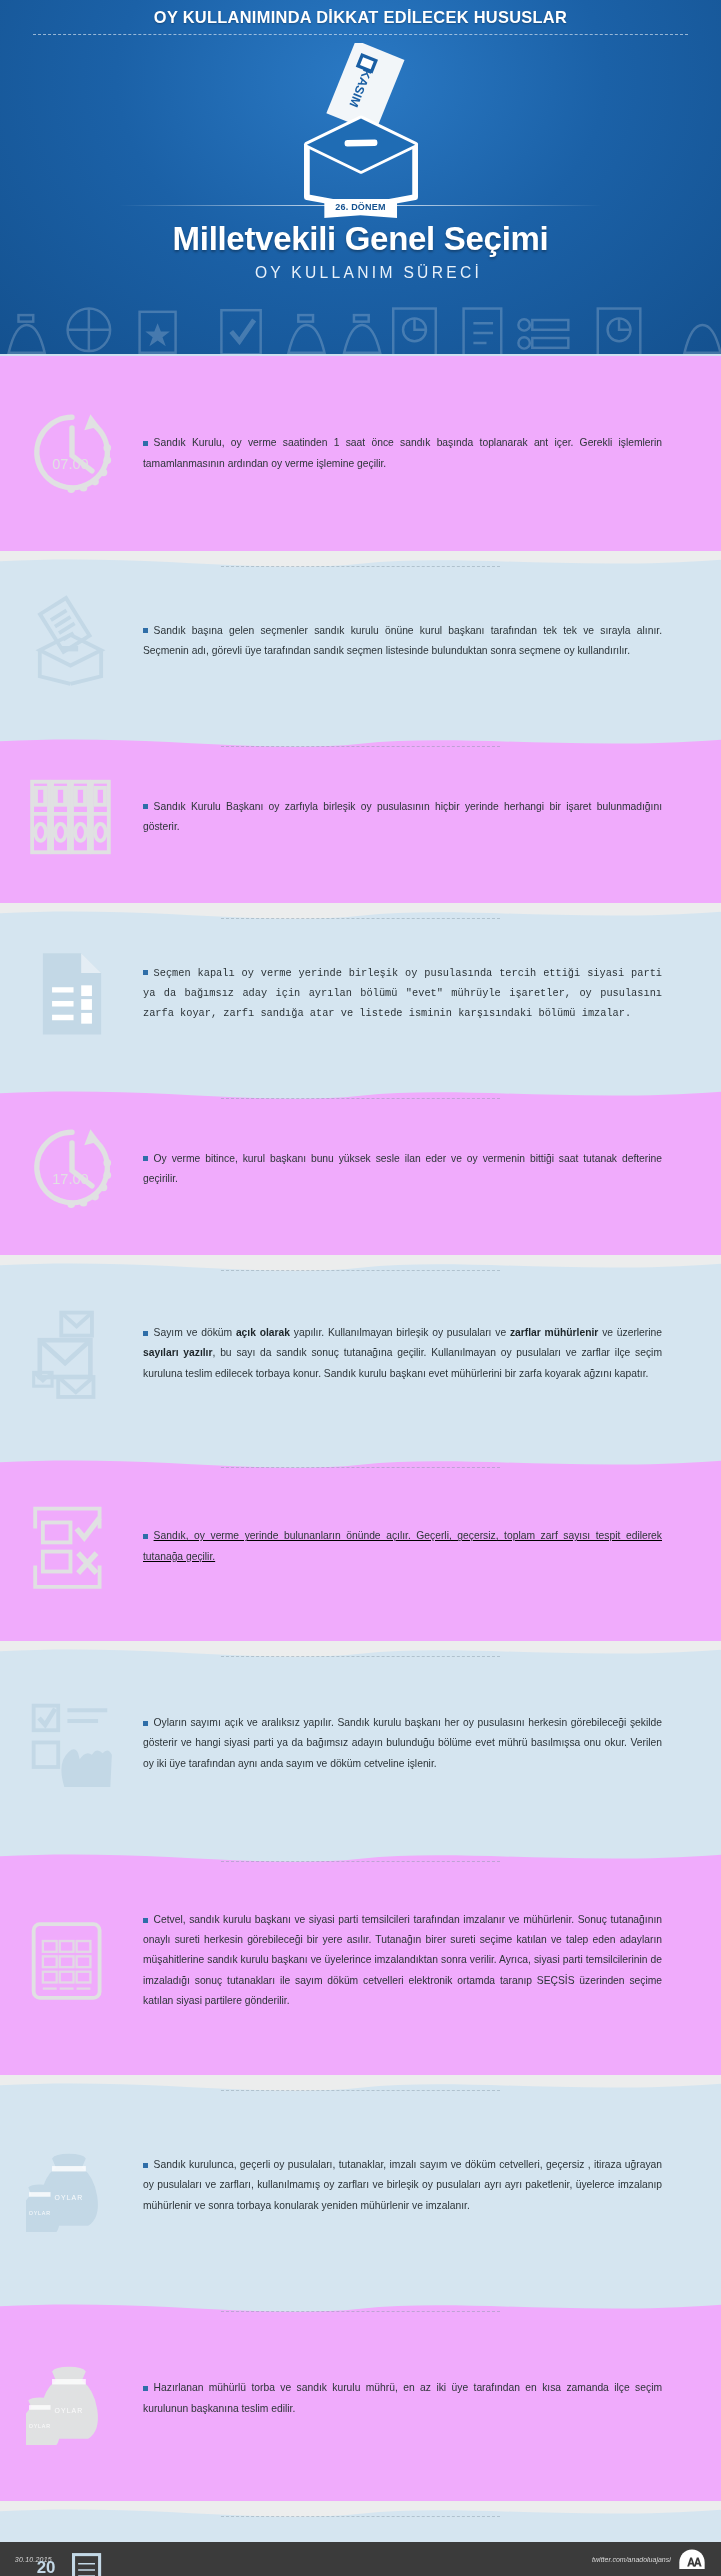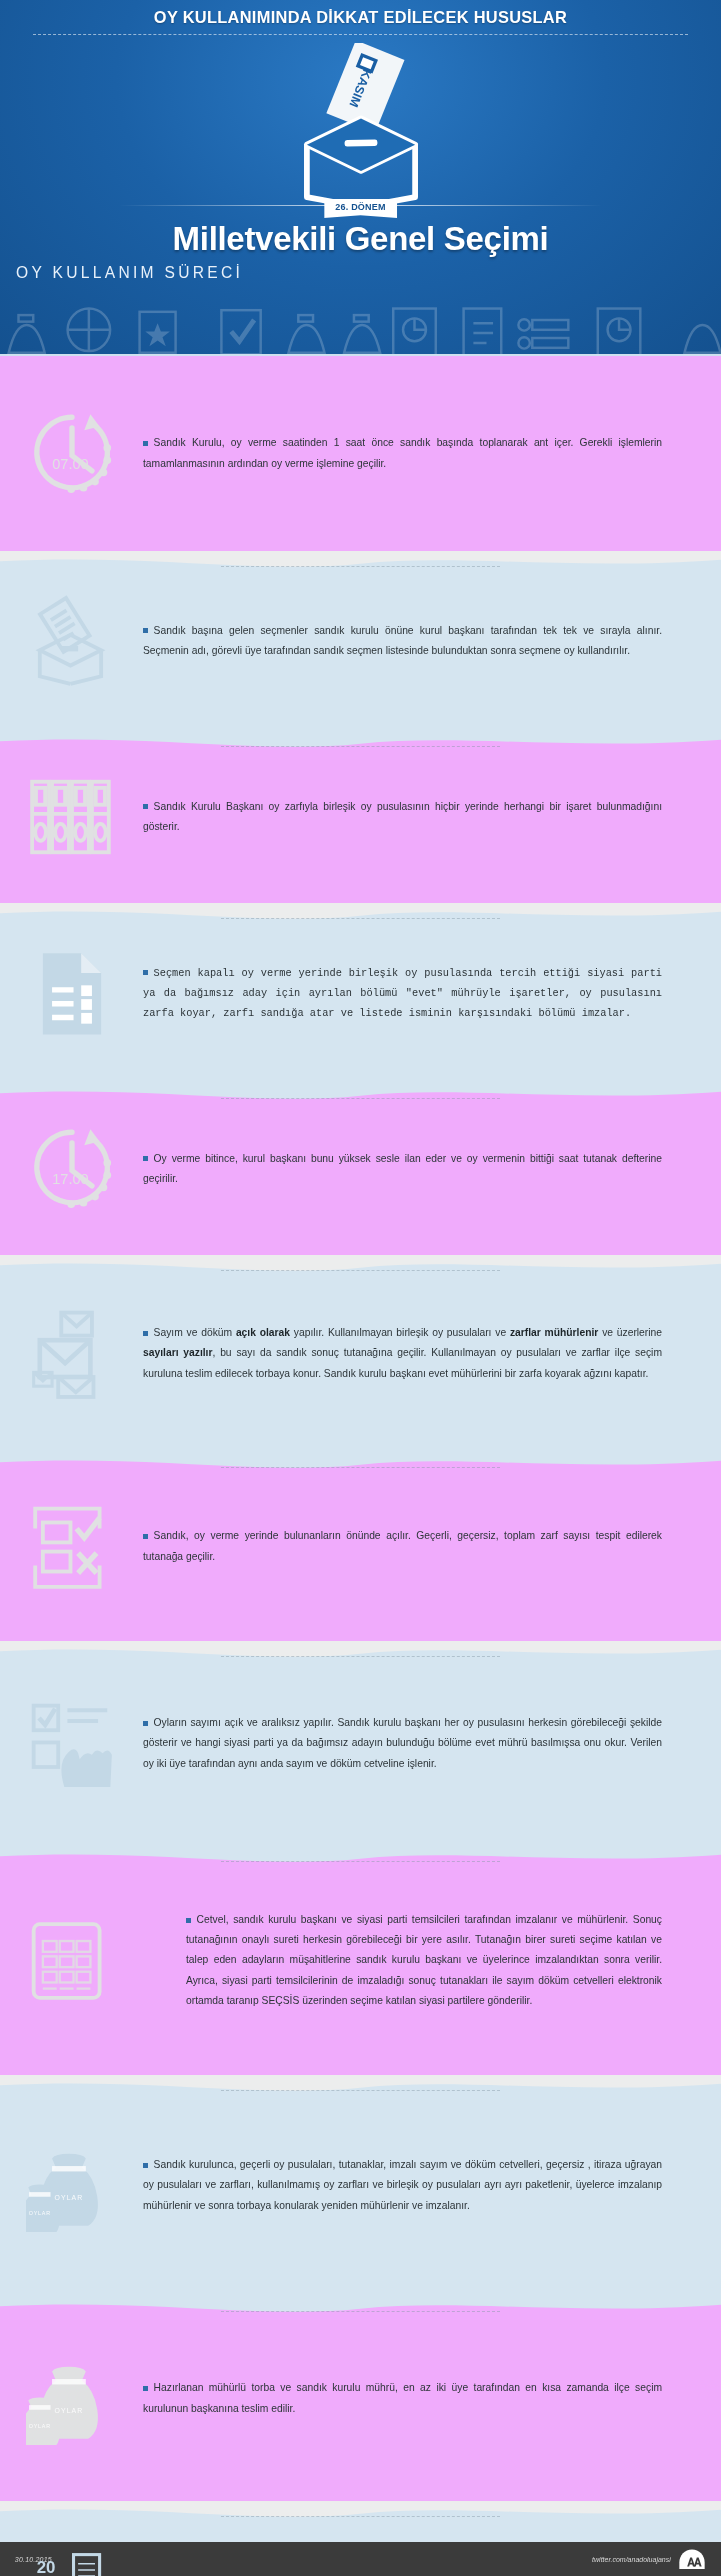--- a/index.html
+++ b/index.html
@@ -74,20 +74,21 @@
     text-align: center;
     color: #ffffff;
     font-size: 33px;
     font-weight: bold;
     letter-spacing: -0.3px;
     text-shadow: 0 1.6px 2.5px rgba(0,0,0,.3);
   }
   .sub-title {
     position: absolute;
     top: 264px; left: 16px; right: 0;
+    text-align: center;
     color: #e8f1fa;
     font-size: 15.6px;
     font-weight: 300;
     letter-spacing: 3.3px;
   }
   .header-iconstrip {
     position: absolute;
     bottom: 0; left: 0; right: 0;
     height: 54px;
     opacity: .20;
@@ -381,21 +382,21 @@
             <rect x="10" y="84" width="24" height="18" stroke-width="4"></rect>
             <polyline points="10,84 22,95 34,84" stroke-width="4"></polyline>
             <rect x="42" y="90" width="46" height="26"></rect>
             <polyline points="42,90 65,110 88,90"></polyline>
           </svg>
         </div>
         <div class="row-body">
           <p class="bullet-line"><span class="bullet-sq"></span>Sayım ve döküm <b>açık olarak</b> yapılır. Kullanılmayan birleşik oy pusulaları ve <b>zarflar mühürlenir</b> ve üzerlerine <b>sayıları yazılır</b>, bu sayı da sandık sonuç tutanağına geçilir. Kullanılmayan oy pusulaları ve zarflar ilçe seçim kuruluna teslim edilecek torbaya konur. Sandık kurulu başkanı evet mühürlerini bir zarfa koyarak ağzını kapatır.</p>
         </div>
       </div>
-      <div class="row light" style="height: 189px;">
+      <div class="row light" style="height: 189px; text-decoration: underline;">
         <div class="wave-top"><svg viewBox="0 0 880 26" preserveAspectRatio="none" width="721" height="21">
             <path d="M0,0 L880,0 L880,12 C700,26 560,4 440,17 C320,30 180,4 0,14 Z" fill="#d5e5f0"></path>
           </svg></div>
         <div class="dash-sep"></div>
         <div class="row-icon">
           <svg viewBox="0 0 120 120" width="92" height="92" fill="none" stroke="#e0e1e2" stroke-width="5">
             <polyline points="12,36 12,10 96,10 96,36"></polyline>
             <polyline points="12,84 12,112 96,112 96,84"></polyline>
             <rect x="22" y="28" width="36" height="26"></rect>
             <rect x="22" y="66" width="36" height="26"></rect>
@@ -418,21 +419,21 @@
             <polyline points="17,26 25,35 38,14" stroke-width="6"></polyline>
             <path d="M54 16 h52 M54 30 h40"></path>
             <rect x="10" y="58" width="32" height="32"></rect>
             <path d="M50 116 q-10 -32 6 -46 q8 -7 12 2 l2 8 q8 -12 16 -6 q6 -10 14 -2 q7 -8 12 2 l-2 42 z" fill="#c3d8e6" stroke="none"></path>
           </svg>
         </div>
         <div class="row-body">
           <p class="bullet-line"><span class="bullet-sq"></span>Oyların sayımı açık ve aralıksız yapılır. Sandık kurulu başkanı her oy pusulasını herkesin görebileceği şekilde gösterir ve hangi siyasi parti ya da bağımsız adayın bulunduğu bölüme evet mührü basılmışsa onu okur. Verilen oy iki üye tarafından aynı anda sayım ve döküm cetveline işlenir.</p>
         </div>
       </div>
-      <div class="row light" style="height: 229px; gap: 43px;">
+      <div class="row light" style="height: 229px;">
         <div class="wave-top"><svg viewBox="0 0 880 26" preserveAspectRatio="none" width="721" height="21">
             <path d="M0,0 L880,0 L880,12 C700,26 560,4 440,17 C320,30 180,4 0,14 Z" fill="#d5e5f0"></path>
           </svg></div>
         <div class="dash-sep"></div>
         <div class="row-icon">
           <svg viewBox="0 0 120 120" width="92" height="92" fill="none" stroke="#e0e1e2" stroke-width="5">
             <path d="M18 12 h70 a8 8 0 0 1 8 8 v80 a8 8 0 0 1 -8 8 h-70 a8 8 0 0 1 -8 -8 v-80 a8 8 0 0 1 8 -8 z"></path>
             <g stroke-width="3" opacity=".85">
               <rect x="22" y="34" width="18" height="14"></rect>
               <rect x="44" y="34" width="18" height="14"></rect>

